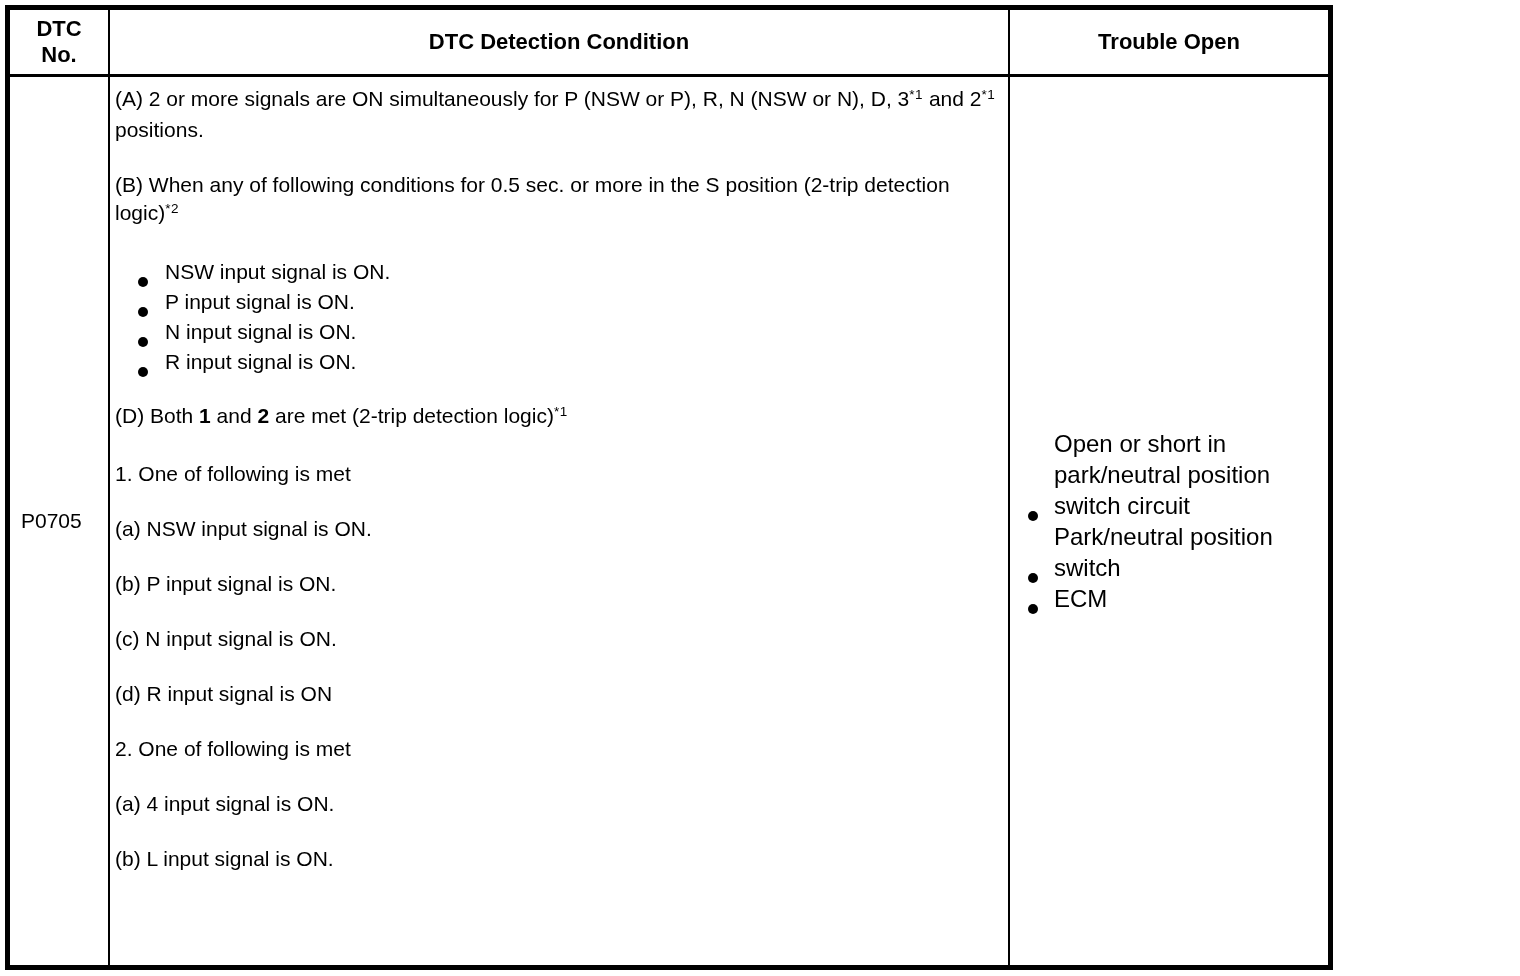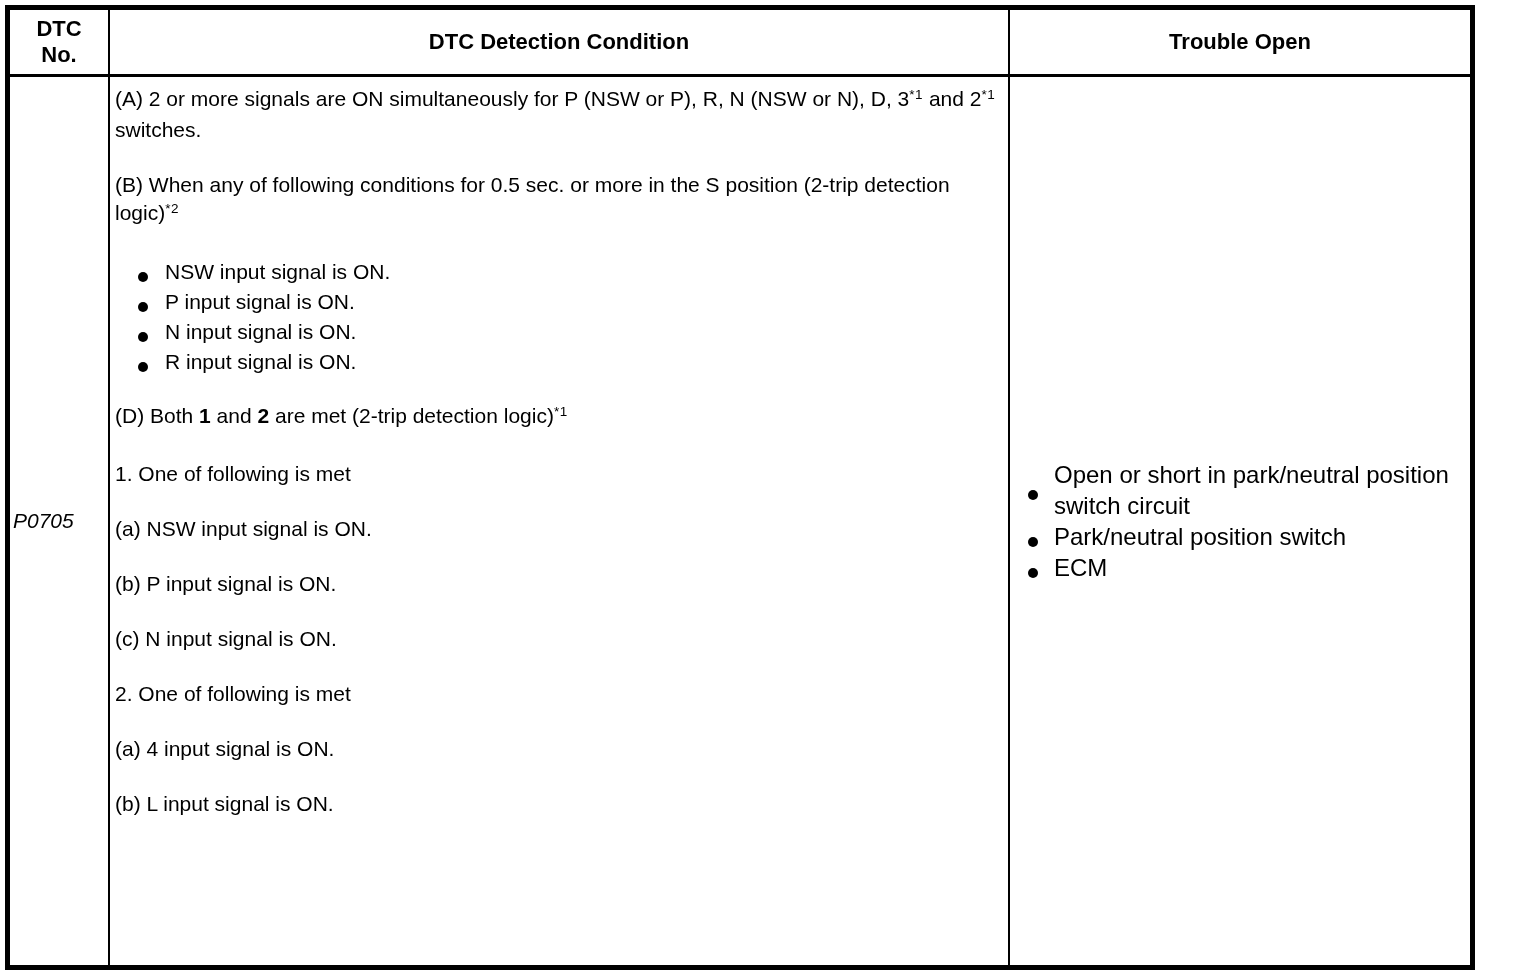--- a/index.html
+++ b/index.html
@@ -9,21 +9,21 @@
     width: 1520px;
     height: 976px;
     overflow: hidden;
     font-family: "Liberation Sans", sans-serif;
     color: #000000;
   }
   .tbl {
     position: absolute;
     left: 5px;
     top: 5px;
-    width: 1470px;
+    width: 1328px;
     height: 965px;
     box-sizing: border-box;
     border: 5px solid #000;
     display: grid;
     grid-template-rows: 67px 1fr;
   }
   .row {
     display: grid;
     grid-template-columns: 98px 900px 1fr;
     min-height: 0;
@@ -44,23 +44,22 @@
     justify-content: center;
     font-weight: bold;
     font-size: 22px;
     line-height: 26px;
     text-align: center;
     white-space: pre-line;
   }
   .body-c1 {
     display: flex;
     align-items: center;
-    padding-left: 3px;
+    padding-left: 11px;
     font-size: 21px;
-    font-style: italic;
   }
   .body-c2 {
     padding: 8px 6px 0 5px;
     font-size: 21px;
     line-height: 28px;
     overflow: hidden;
   }
   .body-c2 p {
     margin: 0 0 27px 0;
   }
@@ -76,21 +75,21 @@
     padding: 0;
   }
   .body-c2 ul.blist {
     margin: 6px 0 25px 0;
   }
   .body-c2 ul.blist li {
     line-height: 30px;
   }
   ul.blist li {
     display: flex;
-    align-items: center;
+    align-items: flex-end;
   }
   .dot {
     flex: 0 0 10px;
     width: 10px;
     height: 10px;
     border-radius: 50%;
     background: #000;
   }
   .body-c2 .dot { margin: 10px 17px 0 23px; }
   .body-c3 .dot { margin: 10px 16px 0 18px; }
@@ -110,21 +109,21 @@
     <div class="cell c1 head-cell">DTC
 No.</div>
     <div class="cell c2 head-cell">DTC Detection Condition</div>
     <div class="cell c3 head-cell">Trouble Open</div>
   </div>
   <div class="row body">
     <div class="cell c1 body-c1">
       <span>P0705</span>
     </div>
     <div class="cell c2 body-c2" id="cond-cell">
-        <p><span>(A) 2 or more signals are ON simultaneously for P (NSW or P), R, N (NSW or N), D, 3</span><span class="sup">*1</span><span> and 2</span><span class="sup">*1</span><span> switches.</span></p>
+        <p><span>(A) 2 or more signals are ON simultaneously for P (NSW or P), R, N (NSW or N), D, 3</span><span class="sup">*1</span><span> and 2</span><span class="sup">*1</span><span> positions.</span></p>
         <p><span>(B) When any of following conditions for 0.5 sec. or more in the S position (2-trip detection logic)</span><span class="sup">*2</span></p>
         <ul class="blist">
           <li>
             <span class="dot"></span>
             <span>NSW input signal is ON.</span>
           </li>
           <li>
             <span class="dot"></span>
             <span>P input signal is ON.</span>
           </li>
@@ -135,20 +134,21 @@
           <li>
             <span class="dot"></span>
             <span>R input signal is ON.</span>
           </li>
         </ul>
         <p><span>(D) Both </span><span class="b">1</span><span> and </span><span class="b">2</span><span> are met (2-trip detection logic)</span><span class="sup">*1</span></p>
         <p><span>1. One of following is met</span></p>
         <p><span>(a) NSW input signal is ON.</span></p>
         <p><span>(b) P input signal is ON.</span></p>
         <p><span>(c) N input signal is ON.</span></p>
+        <p><span>(d) R input signal is ON</span></p>
         <p><span>2. One of following is met</span></p>
         <p><span>(a) 4 input signal is ON.</span></p>
         <p><span>(b) L input signal is ON.</span></p>
       </div>
     <div class="cell c3 body-c3">
       <ul class="blist" id="trouble-list">
           <li>
             <span class="dot"></span>
             <span>Open or short in park/neutral position switch circuit</span>
           </li>

